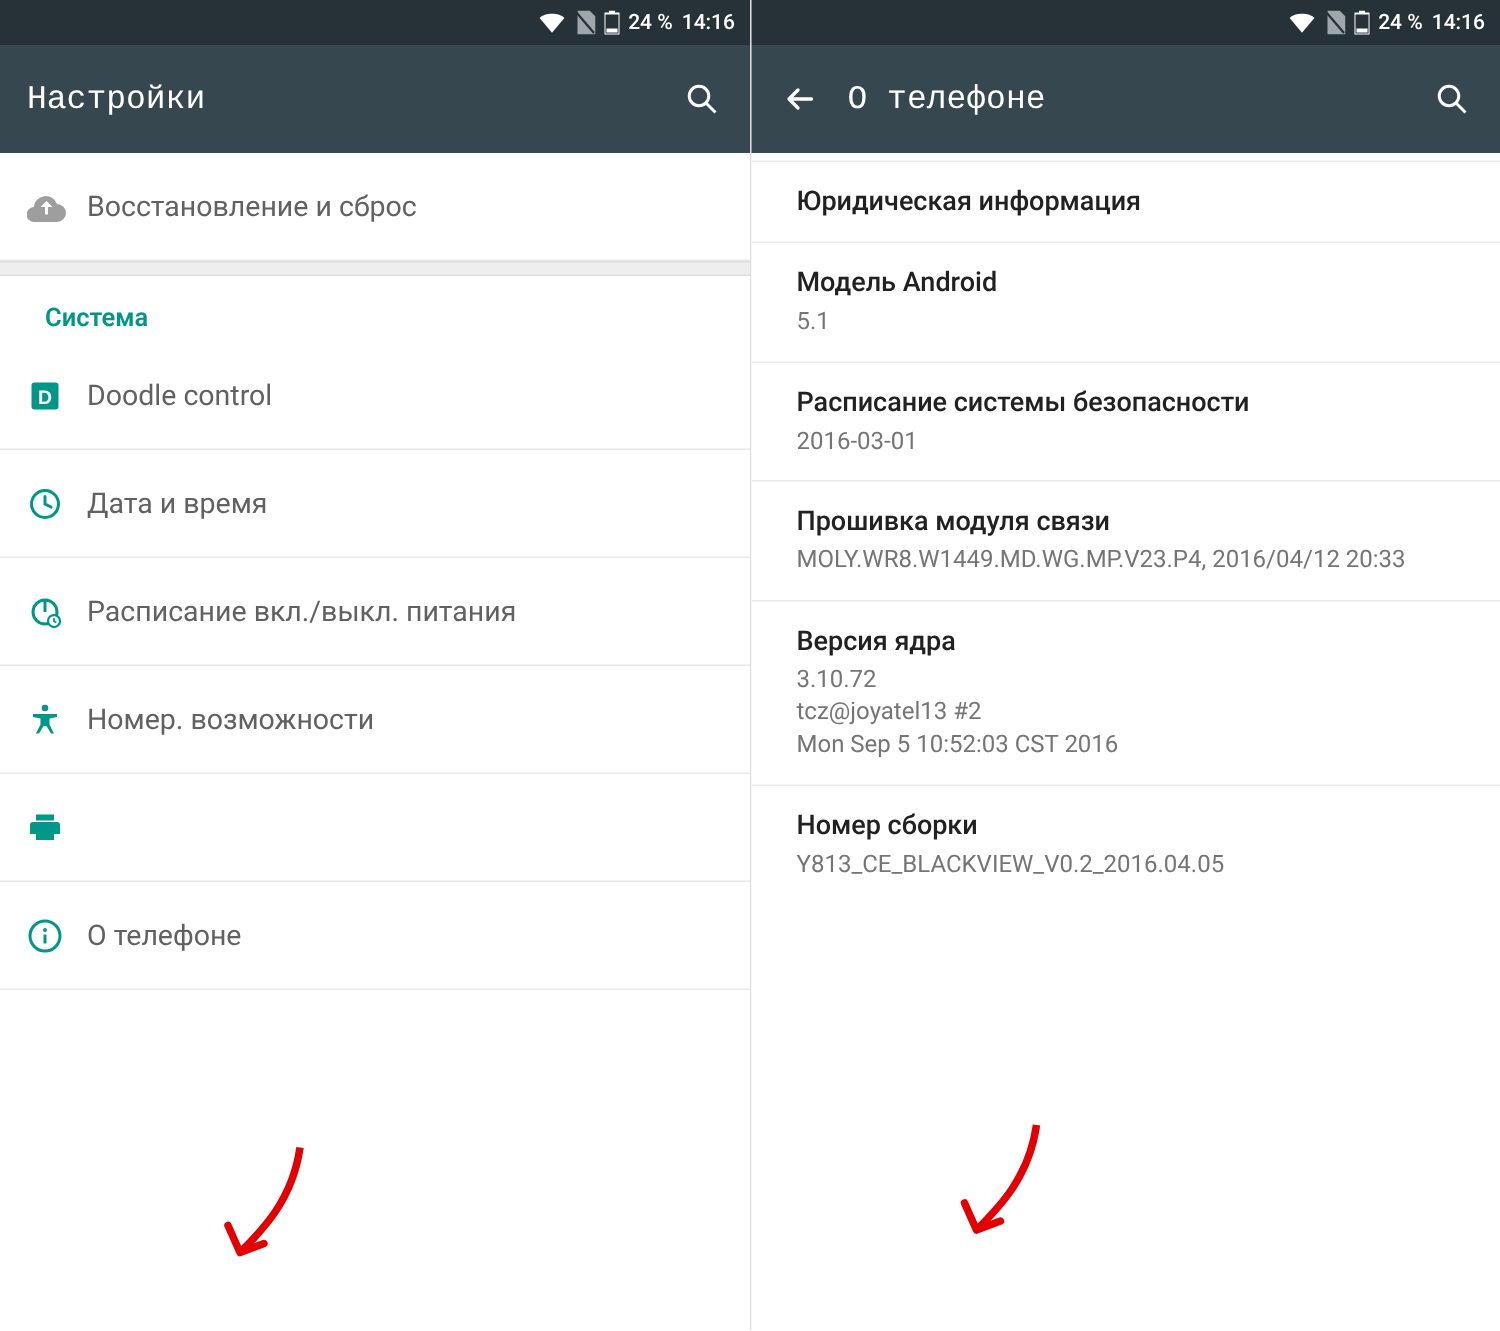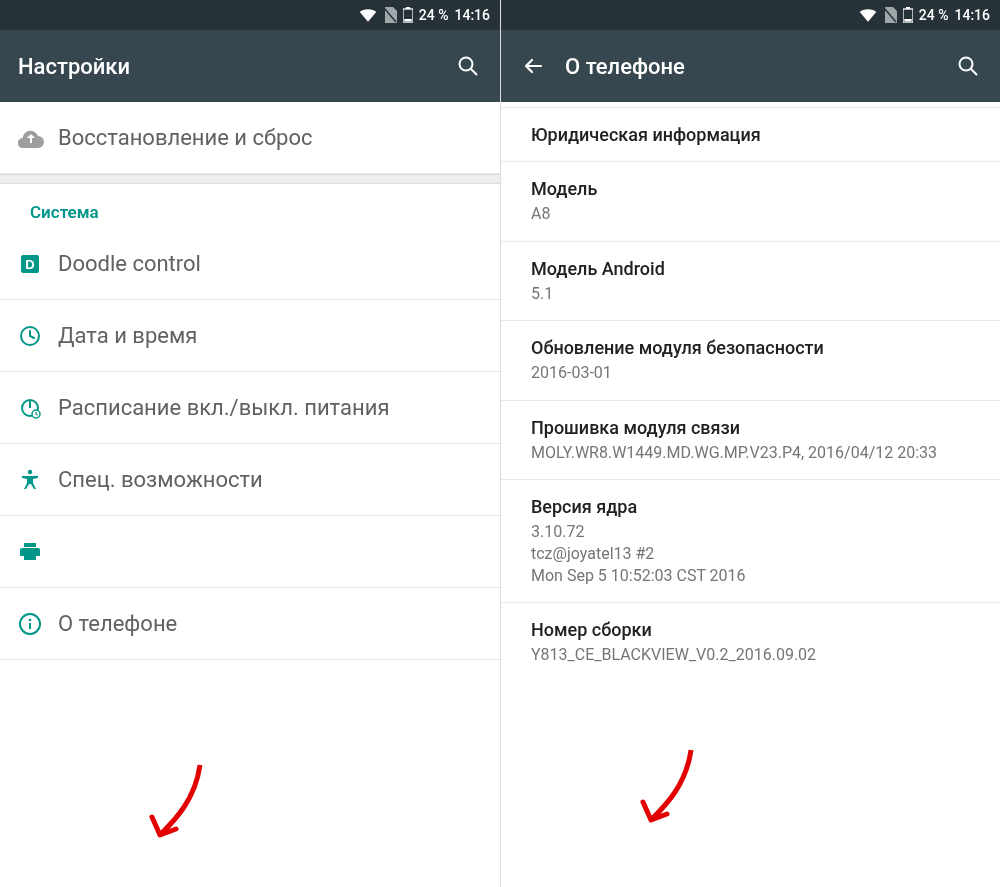--- a/index.html
+++ b/index.html
@@ -9,30 +9,30 @@
   .phone + .phone { border-left: 1px solid #ddd; }
 
   
   .statusbar { height: 30px; background: #263238; color: #fff; display: flex; align-items: center; justify-content: flex-end; padding: 0 10px; font-size: 14px; gap: 6px; }
   .statusbar .ico { display: inline-flex; align-items: center; }
   .statusbar .ico svg { display: block; }
   .statusbar .txt { font-weight: 500; }
 
   
   .appbar { height: 72px; background: #37474F; color: #fff; display: flex; align-items: center; padding: 0 18px; gap: 18px; }
-  .appbar .title { font-size: 22px; font-weight: 500; flex: 1; }
+  .appbar .title { font-size: 22px; font-weight: 500; flex: 1; font-family: Liberation Mono, monospace; }
   .appbar .search { width: 28px; height: 28px; display: flex; align-items: center; justify-content: center; cursor: pointer; }
 
   
   .list { flex: 1; overflow: hidden; background: #fff; }
   .row { display: flex; align-items: center; min-height: 72px; padding: 18px 18px; border-bottom: 1px solid #e8e8e8; }
   .row .ricon { width: 40px; flex-shrink: 0; display: flex; align-items: center; justify-content: flex-start; color: #009688; }
   .row .ricon.grey { color: #9e9e9e; }
   .row .rtext { flex: 1; }
-  .row .rtitle { font-size: 22px; color: #616161; }
+  .row .rtitle { font-size: 19px; color: #616161; }
   .row .rtitle.section { color: #009688; font-weight: 600; font-size: 17px; }
   .row.section-row { min-height: auto; padding-top: 18px; padding-bottom: 6px; border-bottom: none; background:#fff;padding-left:30px; }
   .row.top-item { border-top: none; }
   .gap { height: 10px; background: #eeeeee; border-top: 1px solid #ddd; border-bottom: 1px solid #ddd; }
 
   
   .inforow { padding: 16px 46px 16px 30px; border-bottom: 1px solid #eaeaea; }
   .inforow .ititle { font-size: 18px; color: #212121; font-weight: 500; }
   .inforow .isub { font-size: 16px; color: #757575; margin-top: 4px; line-height: 1.35; white-space: pre-line; }
 
@@ -137,21 +137,21 @@
     </div>
 
     <div class="row">
       <div class="ricon">
         <svg width="24" height="24" viewBox="0 0 24 24" fill="#009688">
             <circle cx="12" cy="4" r="2.2"></circle>
             <path d="M4 8h16v2l-5 1v4l3 6h-2l-3-5h-2l-3 5H6l3-6v-4L4 10z"></path>
           </svg>
       </div>
       <div class="rtext">
-          <div class="rtitle">Спец. возможности</div>
+          <div class="rtitle">Номер. возможности</div>
         </div>
     </div>
 
     <div class="row">
       <div class="ricon">
         <svg width="24" height="24" viewBox="0 0 24 24" fill="#009688">
             <path d="M6 3h12v4H6zM4 8h16a2 2 0 0 1 2 2v6h-4v4H6v-4H2v-6a2 2 0 0 1 2-2zm4 8h8v4H8z"></path>
           </svg>
       </div>
     </div>
@@ -217,50 +217,46 @@
     </div>
   </div>
 
   <div class="list">
     <div style="height:6px; border-bottom:1px solid #eaeaea;"></div>
 
     <div class="inforow">
       <div class="ititle">Юридическая информация</div>
     </div>
 
-    <div class="inforow">
-      <div class="ititle">Модель</div>
-      <div class="isub">A8</div>
-    </div>
 
     <div class="inforow">
       <div class="ititle">Модель Android</div>
       <div class="isub">5.1</div>
     </div>
 
     <div class="inforow">
-      <div class="ititle">Обновление модуля безопасности</div>
+      <div class="ititle">Расписание системы безопасности</div>
       <div class="isub">2016-03-01</div>
     </div>
 
     <div class="inforow">
       <div class="ititle">Прошивка модуля связи</div>
       <div class="isub">MOLY.WR8.W1449.MD.WG.MP.V23.P4, 2016/04/12 20:33</div>
     </div>
 
     <div class="inforow">
       <div class="ititle">Версия ядра</div>
       <div class="isub">3.10.72
 tcz@joyatel13 #2
 Mon Sep 5 10:52:03 CST 2016</div>
     </div>
 
     <div class="inforow" style="border-bottom:none;">
       <div class="ititle">Номер сборки</div>
-      <div class="isub">Y813_CE_BLACKVIEW_V0.2_2016.09.02</div>
+      <div class="isub">Y813_CE_BLACKVIEW_V0.2_2016.04.05</div>
     </div>
   </div>
 
   <div class="arrow" style="left:130px; top:745px;">
     <svg width="80" height="90" viewBox="0 0 80 90">
         <path d="M60 5 C 55 40, 35 60, 20 75" fill="none" stroke="#e20000" stroke-width="5"></path>
         <path d="M20 75 l-8 -18 M20 75 l16 -6" fill="none" stroke="#e20000" stroke-width="5" stroke-linecap="round"></path>
       </svg>
   </div>
 </div>

